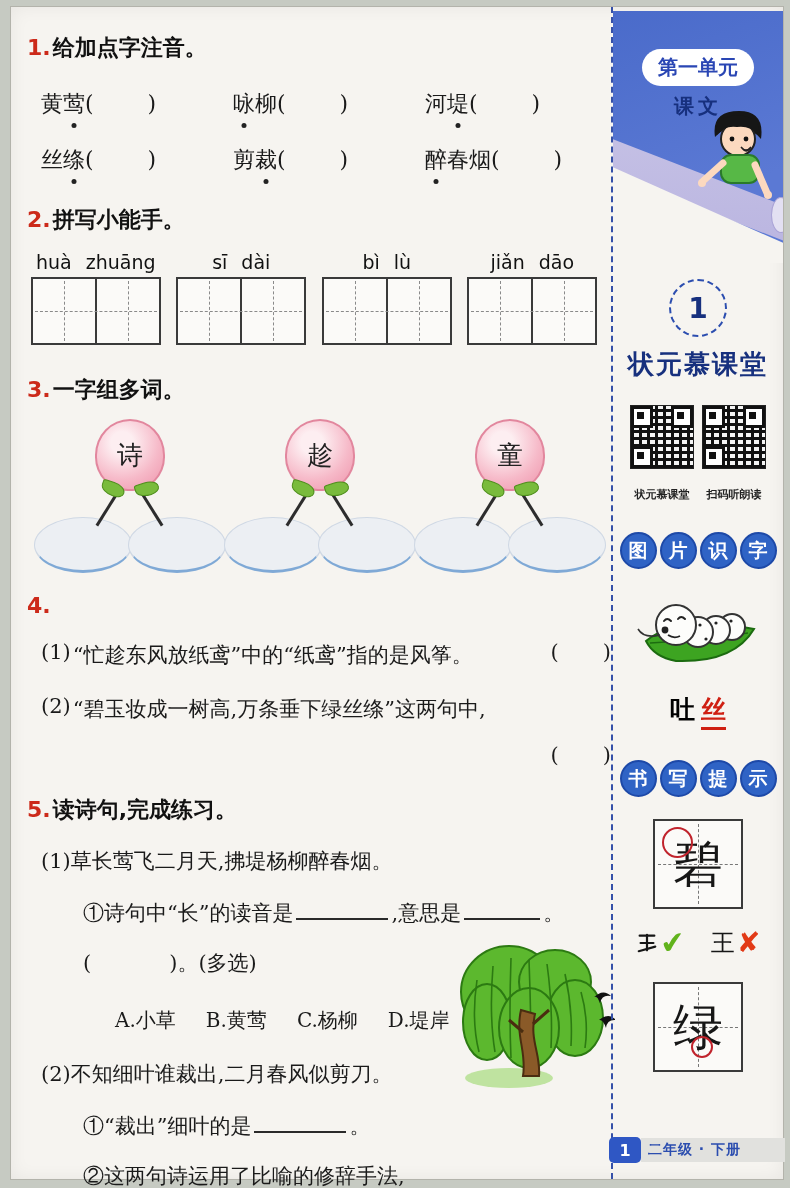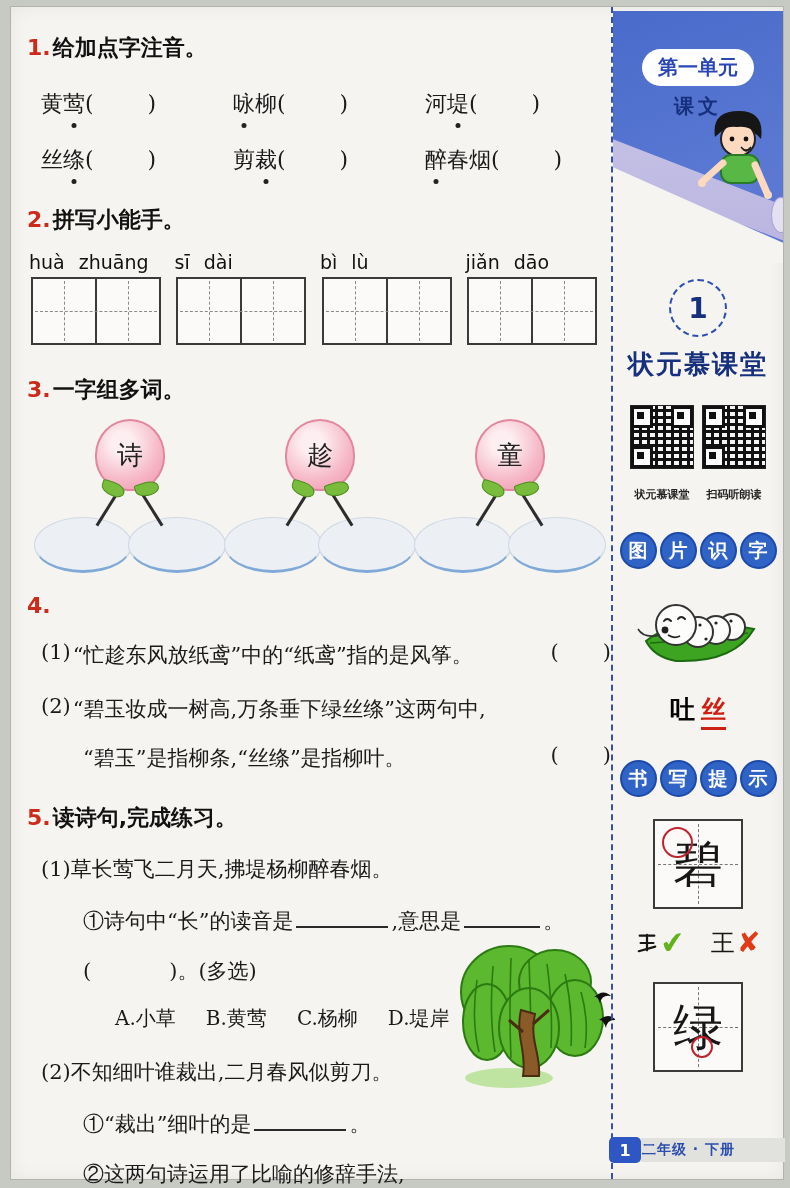--- a/index.html
+++ b/index.html
@@ -23,21 +23,21 @@
   .wchar.dot::after{content:"";position:absolute;left:50%;bottom:-9px;width:5px;height:5px;
                     background:#222;border-radius:50%;transform:translateX(-50%);}
   .paren{font-size:22px;}
   .pgap{display:inline-block;width:54px;}
   .pgap.small{width:44px;}
 
   
   .q2-wrap{display:flex;margin:16px 0 0 2px;}
   .pin-item{width:136px;margin-right:12px;text-align:center;}
   .pinyin{font-size:19px;font-family:"DejaVu Sans",sans-serif;color:#111;margin-bottom:4px;
-          display:flex;gap:14px;}
+          display:flex;justify-content:center;gap:14px;}
   .wbox{position:relative;width:126px;height:64px;border:2px solid #3a3a3a;margin:0 auto;
         background:#fbfaf8;display:flex;}
   .wcell{position:relative;flex:1;}
   .wcell + .wcell{border-left:2px solid #3a3a3a;}
   .wcell::before{content:"";position:absolute;left:50%;top:2px;bottom:2px;
                  border-left:1px dashed #8a8a8a;}
   .wbox::after{content:"";position:absolute;left:2px;right:2px;top:50%;
                border-top:1px dashed #8a8a8a;}
 
   
@@ -64,21 +64,21 @@
   .stmt .lbl{flex:none;margin:0 2px 0 14px;}
   .stmt .txt{line-height:1.5;}
   .bracket{margin-left:auto;white-space:nowrap;}
   .indent2{margin-left:56px;}
   .line{display:flex;align-items:baseline;font-family:"DejaVu Serif",serif;font-size:21px;
         margin-top:22px;}
   .blank{display:inline-block;width:92px;border-bottom:2px solid #2a2a2a;height:1em;
          margin:0 3px;}
   .blank.short{width:76px;}
   .gap-wide{display:inline-block;width:78px;}
-  .opts{display:flex;gap:30px;margin:20px 0 0 88px;font-family:"DejaVu Serif",serif;
+  .opts{display:flex;gap:30px;margin:30px 0 0 88px;font-family:"DejaVu Serif",serif;
         font-size:20px;}
 
   .willow{position:absolute;left:446px;top:933px;width:158px;height:152px;}
 
   
   .sidebar{position:absolute;left:600px;top:0;bottom:0;width:170px;
            border-left:2px dashed #3550a8;}
   .sb-head{position:relative;margin:4px 0 0 0;height:252px;overflow:hidden;
            background:linear-gradient(160deg,#4a6bca,#5b79d4 70%);}
   .sb-white{position:absolute;left:0;right:0;bottom:0;height:100%;
@@ -133,21 +133,21 @@
   .cmp-row{display:flex;justify-content:center;align-items:center;gap:26px;margin-top:16px;}
   .cmp{display:flex;align-items:center;gap:2px;}
   .cmp .g{font-family:"DejaVu Serif",serif;font-size:24px;color:#161616;}
   .mark-check{color:#61b31c;font-size:30px;font-weight:bold;transform:rotate(-6deg);}
   .mark-cross{color:#e23a17;font-size:28px;font-weight:bold;}
 
   .footer{position:absolute;left:-4px;bottom:16px;display:flex;align-items:center;width:176px;}
   .pg-badge{width:32px;height:26px;background:#2f57c4;border-radius:5px;color:#fff;
             font-weight:bold;font-size:16px;display:flex;align-items:center;justify-content:center;}
   .pg-bar{flex:1;height:24px;background:#e1e1de;display:flex;align-items:center;
-          color:#2b4daf;font-weight:bold;font-size:14px;padding-left:1px;letter-spacing:1px;}
+          color:#2b4daf;font-weight:bold;font-size:14px;padding-left:7px;letter-spacing:1px;}
 </style>
 </head>
 <body>
 
 <div class="shot">
 <div class="paper">
 
   <div class="main">
 
     <div class="sec-head">
@@ -290,21 +290,20 @@
     <div class="stmt">
       <span class="lbl">(1)</span>
       <span class="txt">“忙趁东风放纸鸢”中的“纸鸢”指的是风筝。</span>
       <span class="bracket"><span>(</span><span class="pgap small"></span><span>)</span></span>
     </div>
     <div class="stmt">
       <span class="lbl">(2)</span>
       <span class="txt">“碧玉妆成一树高,万条垂下绿丝绦”这两句中,</span>
     </div>
     <div class="stmt" style="margin-top:18px;">
-      <span class="txt indent2">“碧玉”是指柳条,“丝绦”是指柳叶。</span>
       <span class="bracket"><span>(</span><span class="pgap small"></span><span>)</span></span>
     </div>
 
     <div class="sec-head" style="margin-top:28px;">
       <span class="sec-num">5.</span>
       <span>读诗句,完成练习。</span>
     </div>
 
     <div class="line">
       <span class="lbl" style="margin-left:14px;">(1)</span>

